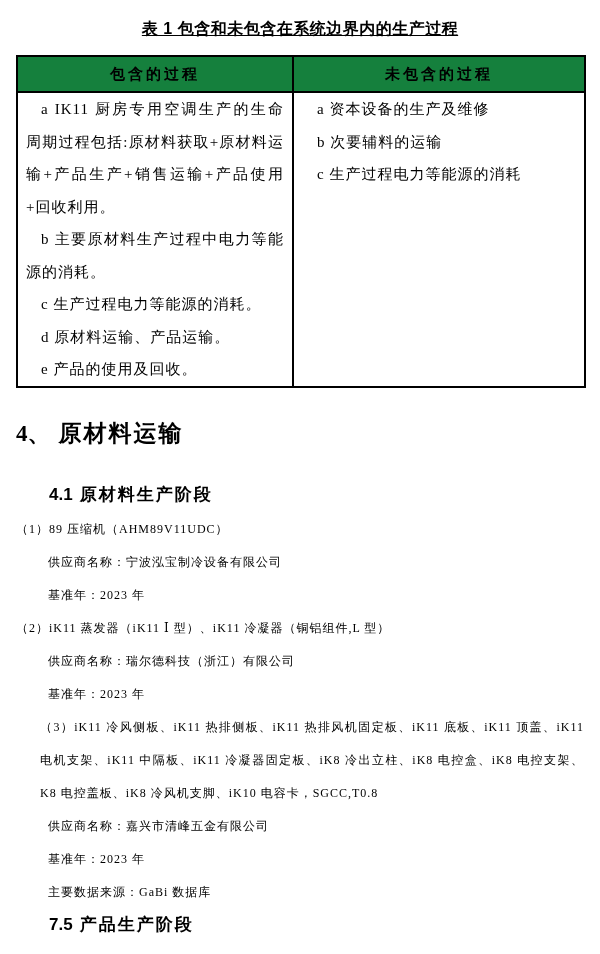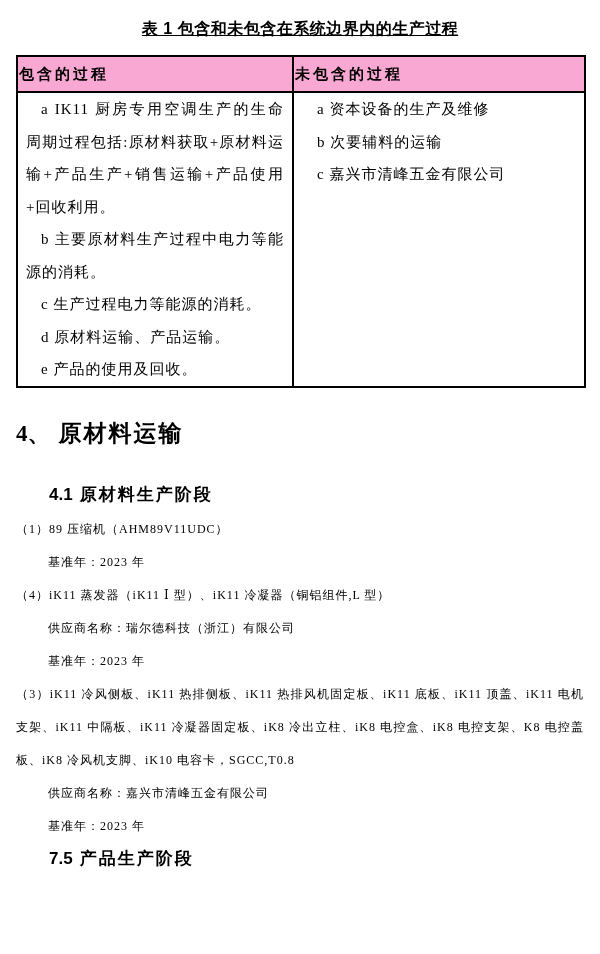--- a/index.html
+++ b/index.html
@@ -25,24 +25,24 @@
     margin-top: 16px;
     border-collapse: collapse;
     table-layout: fixed;
     width: 568px;
   }
   col.c1 { width: 276px; }
   col.c2 { width: 292px; }
   table.boundary th, table.boundary td { border: 2px solid #000000; }
   table.boundary th {
     height: 32px;
-    background: #f9a8d4;
+    background: #15803d;
     font-size: 15px; font-weight: bold;
     letter-spacing: 3px;
-    text-align: left; vertical-align: middle;
+    text-align: center; vertical-align: middle;
   }
   table.boundary td {
     vertical-align: top;
     padding: 0 8px;
     font-size: 15px;
     margin-top: 16px;
   }
   table.boundary td p {
     margin: 0;
     line-height: 32.5px;
@@ -59,21 +59,21 @@
   .h2 .num { font-family: "Liberation Sans", "DejaVu Sans", sans-serif; margin-right: 7px; }
   .h2 .txt { font-family: "Liberation Sans", "DejaVu Sans", sans-serif; letter-spacing: 2px; }
   .h2.s42 { margin-top: 4px; margin-bottom: 0; }
 
   p.body {
     margin: 0;
     font-size: 12px;
     line-height: 33px;
     letter-spacing: 1px;
   }
-  p.body.just { text-align: justify; text-justify: inter-character; }
+  p.body.just { text-align: justify; text-justify: inter-character; margin-left: 24px; }
   p.body.nowrap { white-space: nowrap; }
   p.body.ind { padding-left: 32px; }
 </style>
 </head>
 <body>
 
 <div class="page">
 
   <div class="caption">表 1 包含和未包含在系统边界内的生产过程</div>
 
@@ -93,42 +93,44 @@
         <td class="cell-included">
           <p>a IK11 厨房专用空调生产的生命周期过程包括:原材料获取+原材料运输+产品生产+销售运输+产品使用+回收利用。</p>
           <p>b 主要原材料生产过程中电力等能源的消耗。</p>
           <p>c 生产过程电力等能源的消耗。</p>
           <p>d 原材料运输、产品运输。</p>
           <p>e 产品的使用及回收。</p>
         </td>
         <td class="cell-excluded">
           <p>a 资本设备的生产及维修</p>
           <p>b 次要辅料的运输</p>
-          <p>c 嘉兴市清峰五金有限公司</p>
+          <p>c 生产过程电力等能源的消耗</p>
         </td>
       </tr>
     </tbody>
   </table>
 
   <div class="h1">
     <span class="num">4、</span><span class="txt">原材料运输</span>
   </div>
 
   <div class="h2">
     <span class="num">4.1</span><span class="txt">原材料生产阶段</span>
   </div>
 
   <p class="body nowrap">（1）89 压缩机（AHM89V11UDC）</p>
+  <p class="body ind nowrap">供应商名称：宁波泓宝制冷设备有限公司</p>
   <p class="body ind nowrap">基准年：2023 年</p>
 
-  <p class="body nowrap">（4）iK11 蒸发器（iK11 Ⅰ 型）、iK11 冷凝器（铜铝组件,L 型）</p>
+  <p class="body nowrap">（2）iK11 蒸发器（iK11 Ⅰ 型）、iK11 冷凝器（铜铝组件,L 型）</p>
   <p class="body ind nowrap">供应商名称：瑞尔德科技（浙江）有限公司</p>
   <p class="body ind nowrap">基准年：2023 年</p>
 
   <p class="body just">（3）iK11 冷风侧板、iK11 热排侧板、iK11 热排风机固定板、iK11 底板、iK11 顶盖、iK11 电机支架、iK11 中隔板、iK11 冷凝器固定板、iK8 冷出立柱、iK8 电控盒、iK8 电控支架、K8 电控盖板、iK8 冷风机支脚、iK10 电容卡，SGCC,T0.8</p>
   <p class="body ind nowrap">供应商名称：嘉兴市清峰五金有限公司</p>
   <p class="body ind nowrap">基准年：2023 年</p>
+  <p class="body ind nowrap">主要数据来源：GaBi 数据库</p>
 
   <div class="h2 s42">
     <span class="num">7.5</span><span class="txt">产品生产阶段</span>
   </div>
 
 </div>
 
 </body></html>

